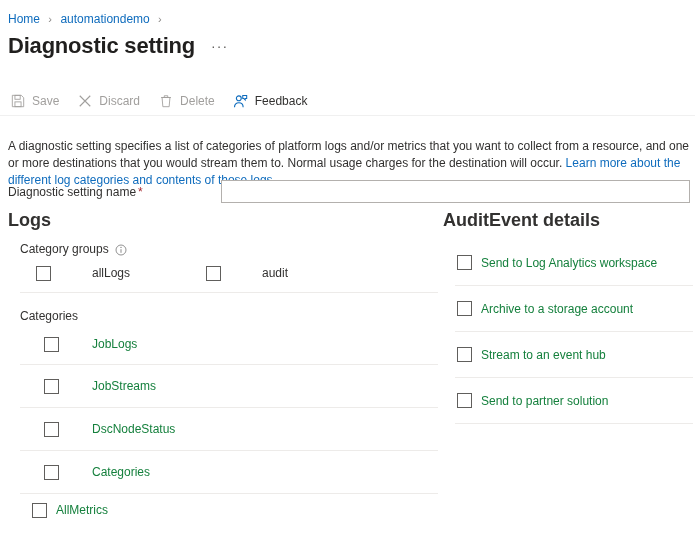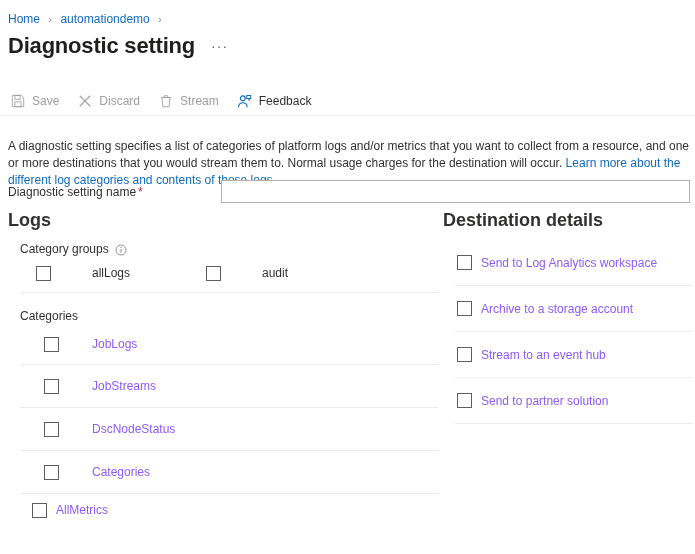--- a/index.html
+++ b/index.html
@@ -171,21 +171,21 @@
     flex: none;
     cursor: pointer;
   }
 
   
   .cbrow {
     display: flex;
     align-items: center;
     height: 36px;
     font-size: 12px;
-    color: #8b5cf6;
+    color: #15803d;
   }
   .cbox {
     width: 15px; height: 15px;
     box-sizing: border-box;
     border: 1px solid #605e5c;
     background: #fff;
     flex: none;
     margin-right: 9px;
     cursor: pointer;
   }
@@ -259,21 +259,21 @@
     </div>
 
     <div class="cmd disabled">
       <span class="ico">
         <svg width="14" height="14" viewBox="0 0 16 16">
           <path d="M3.5 4h9l-0.9 10.5h-7.2z" fill="none" stroke="#a19f9d" stroke-width="1"></path>
           <path d="M2.3 4h11.4" stroke="#a19f9d" stroke-width="1"></path>
           <path d="M6 2h4v2h-4z" fill="none" stroke="#a19f9d" stroke-width="1"></path>
         </svg>
       </span>
-      <span>Stream</span>
+      <span>Delete</span>
     </div>
 
     <div class="cmd enabled">
       <span class="ico">
         <svg width="15" height="15" viewBox="0 0 16 16">
           <circle cx="6.2" cy="4.6" r="2.6" fill="none" stroke="#0f6cbd" stroke-width="1.2"></circle>
           <path d="M1.6 14c0-3 2-4.7 4.6-4.7s4.6 1.7 4.6 4.7" fill="none" stroke="#0f6cbd" stroke-width="1.2"></path>
           <path d="M10.4 1.6h4.2v3.1h-1.6l0 1.7-1.6-1.7h-1z" fill="none" stroke="#0f6cbd" stroke-width="1.1"></path>
         </svg>
       </span>
@@ -358,21 +358,21 @@
 
     <div class="cbrow metrics-row" style="height:32px;">
       <span class="cbox"></span>
       <span class="cblabel">AllMetrics</span>
     </div>
 
   </div>
 
   <div class="col-right">
 
-    <div class="section-head" style="margin-bottom:12px;">Destination details</div>
+    <div class="section-head" style="margin-bottom:12px;">AuditEvent details</div>
 
     <div class="dest-list">
 
       <div class="cbrow dest-row">
         <span class="cbox"></span>
         <span class="cblabel">Send to Log Analytics workspace</span>
       </div>
       <div class="rule dest-rule"></div>
 
       <div class="cbrow dest-row">

